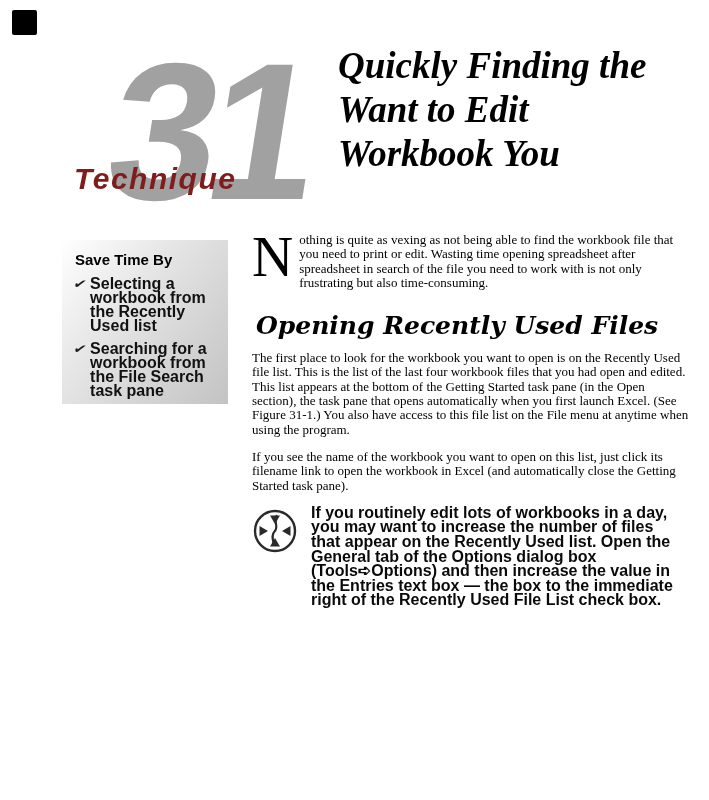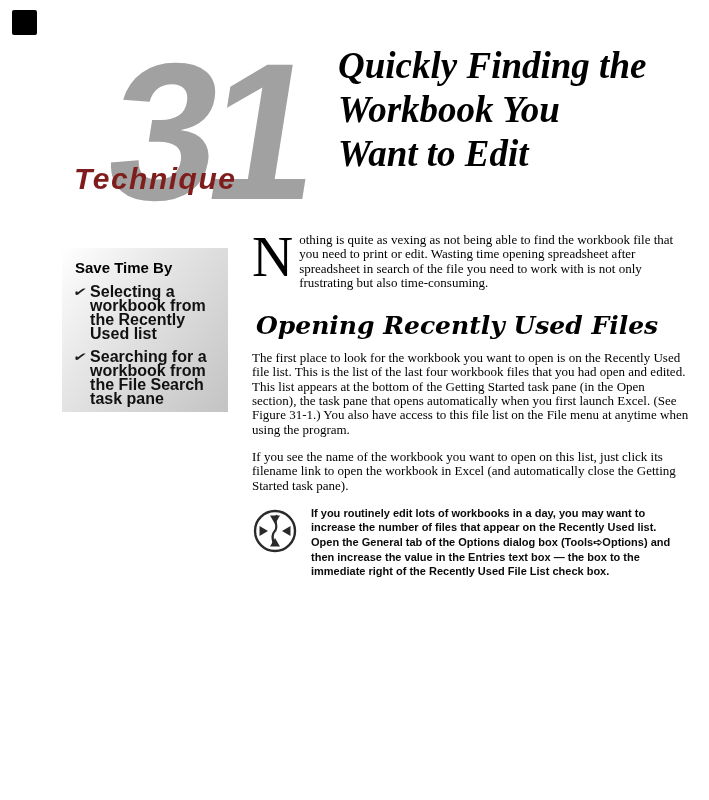--- a/index.html
+++ b/index.html
@@ -48,21 +48,21 @@
     width: 345px;
     font-family: Liberation Serif, serif;
     font-weight: bold; font-style: italic;
     font-size: 37px; line-height: 44px;
     color: #000;
     z-index: 2;
   }
 
   
   .sidebar {
-    position: absolute; left: 62px; top: 248px;
+    position: absolute; left: 62px; top: 240px;
     width: 166px; height: 164px;
     background: linear-gradient(128deg, #ffffff 0%, #e6e6e6 38%, #c3c3c3 100%);
     padding: 11px 0 8px 13px;
     font-family: "Liberation Sans", sans-serif;
     overflow: hidden;
   }
   .sidebar h2 {
     font-size: 15px; font-weight: bold; color: #000;
     margin-bottom: 9px;
   }
@@ -110,38 +110,38 @@
   
   .tip {
     display: flex; gap: 13px; margin-top: 12px;
     align-items: flex-start;
   }
   .tip-icon { flex-shrink: 0; margin-top: 2px; }
   .tip-text {
     width: 372px;
     font-family: "Liberation Sans", sans-serif;
     font-weight: bold;
-    font-size: 11px; line-height: 14.6px;
+    font-size: 16px; line-height: 14.6px;
     color: #0a0a0a;
   }
 </style>
 </head>
 <body>
 
 <div id="page">
 
   <div class="corner-square"></div>
 
   <div class="big-number">31</div>
   <div class="technique-label">Technique</div>
 
   <div class="page-title">
     <div>Quickly Finding the</div>
+    <div>Want to Edit</div>
     <div>Workbook You</div>
-    <div>Want to Edit</div>
   </div>
 
   <div class="sidebar">
     <h2>Save Time By</h2>
     <ul>
       <li>
         <span class="check">✔</span>
         <span class="item-text">Selecting a workbook from the Recently Used list</span>
       </li>
       <li>

